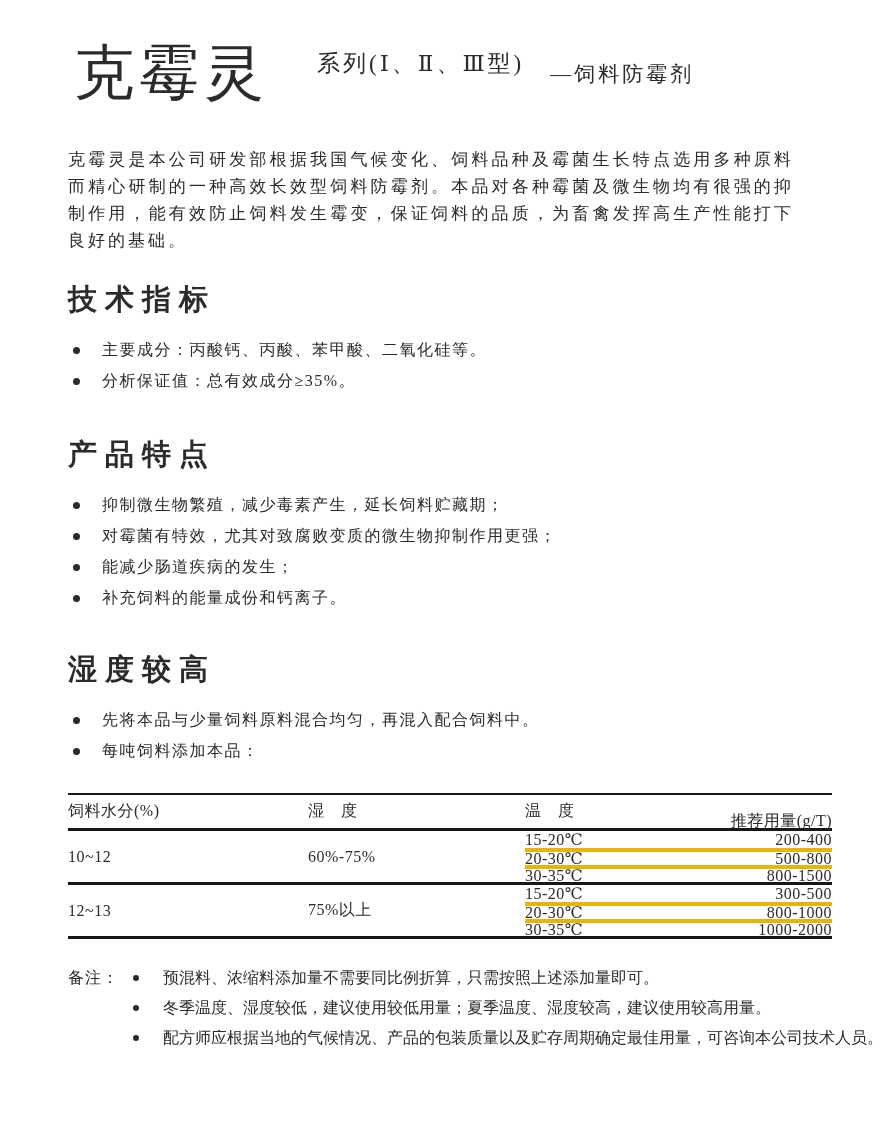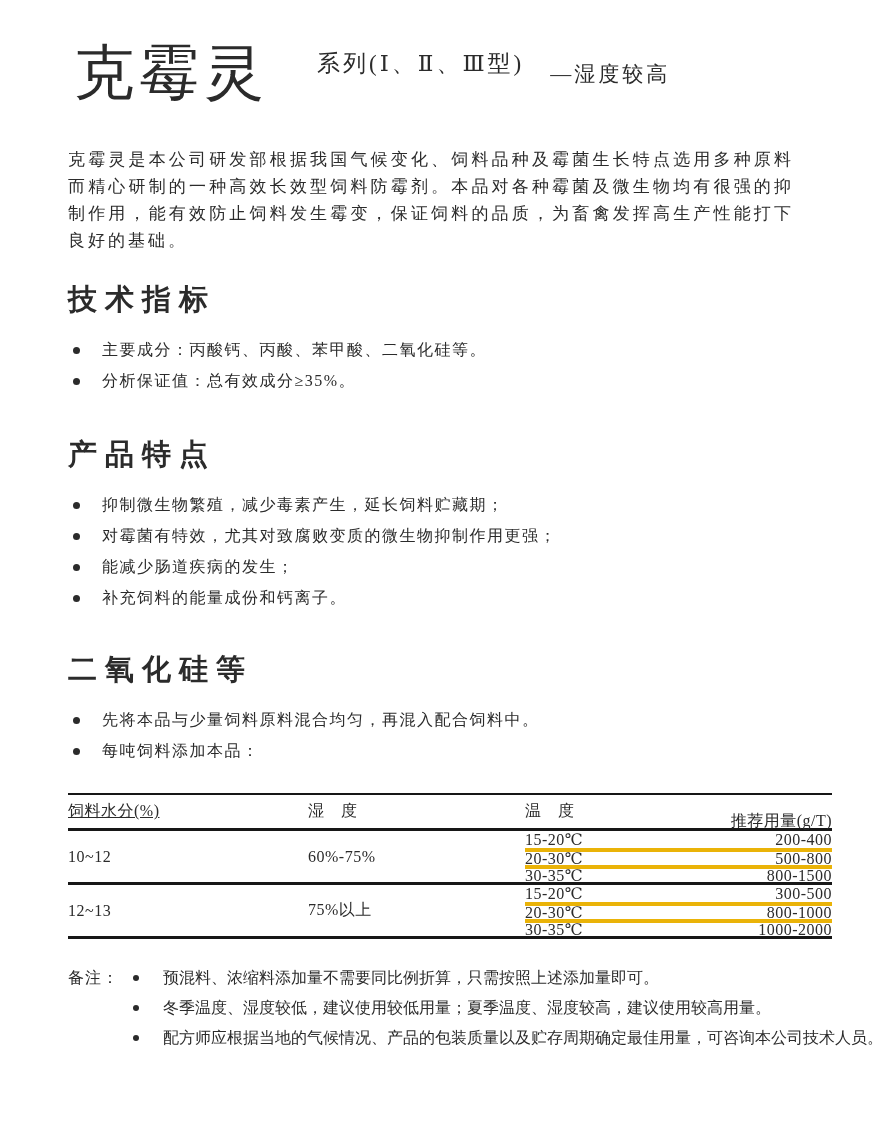--- a/index.html
+++ b/index.html
@@ -55,21 +55,21 @@
 
   
   .dtable {
     margin-top: 30px; width: 764px;
     border-top: 2px solid #171717; border-bottom: 3px solid #171717;
   }
   .t-header {
     display: flex; align-items: center; height: 36px;
     border-bottom: 3px solid #171717; font-size: 16px; letter-spacing: 0.5px;
   }
-  .c1 { width: 240px; text-decoration: underline; }
+  .c1 { width: 240px; }
   .c2 { width: 217px; }
   .c3 { flex: 1; }
   .c4 { text-align: right; margin-top: 20px; }
   .t-group { display: flex; }
   .t-group + .t-group { border-top: 3px solid #171717; }
   .g-c1 { width: 240px; display: flex; align-items: center; font-size: 16px; letter-spacing: 0.5px; }
   .g-c2 { width: 217px; display: flex; align-items: center; font-size: 16px; letter-spacing: 0.5px; }
   .g-rows { flex: 1; }
   .g-row {
     display: flex; justify-content: space-between; align-items: center;
@@ -89,21 +89,21 @@
   .note-text { line-height: 30px; letter-spacing: 0; white-space: nowrap; }
 </style>
 </head>
 <body>
 
 <div class="page">
 
   <header class="title-row">
     <h1 class="main-title">克霉灵</h1>
     <span class="series">系列(Ⅰ、Ⅱ、Ⅲ型)</span>
-    <span class="subtitle">—湿度较高</span>
+    <span class="subtitle">—饲料防霉剂</span>
   </header>
 
   <p class="intro">克霉灵是本公司研发部根据我国气候变化、饲料品种及霉菌生长特点选用多种原料而精心研制的一种高效长效型饲料防霉剂。本品对各种霉菌及微生物均有很强的抑制作用，能有效防止饲料发生霉变，保证饲料的品质，为畜禽发挥高生产性能打下良好的基础。</p>
 
   <section>
     <h2 class="h-tech">技术指标</h2>
     <div class="bullets">
       <div class="b-row">
         <span class="dot"></span>
         <span class="b-text">主要成分：丙酸钙、丙酸、苯甲酸、二氧化硅等。</span>
@@ -131,21 +131,21 @@
         <span class="b-text">能减少肠道疾病的发生；</span>
       </div>
       <div class="b-row">
         <span class="dot"></span>
         <span class="b-text">补充饲料的能量成份和钙离子。</span>
       </div>
     </div>
   </section>
 
   <section>
-    <h2 class="h-usage">二氧化硅等</h2>
+    <h2 class="h-usage">湿度较高</h2>
     <div class="bullets">
       <div class="b-row">
         <span class="dot"></span>
         <span class="b-text">先将本品与少量饲料原料混合均匀，再混入配合饲料中。</span>
       </div>
       <div class="b-row">
         <span class="dot"></span>
         <span class="b-text">每吨饲料添加本品：</span>
       </div>
     </div>

